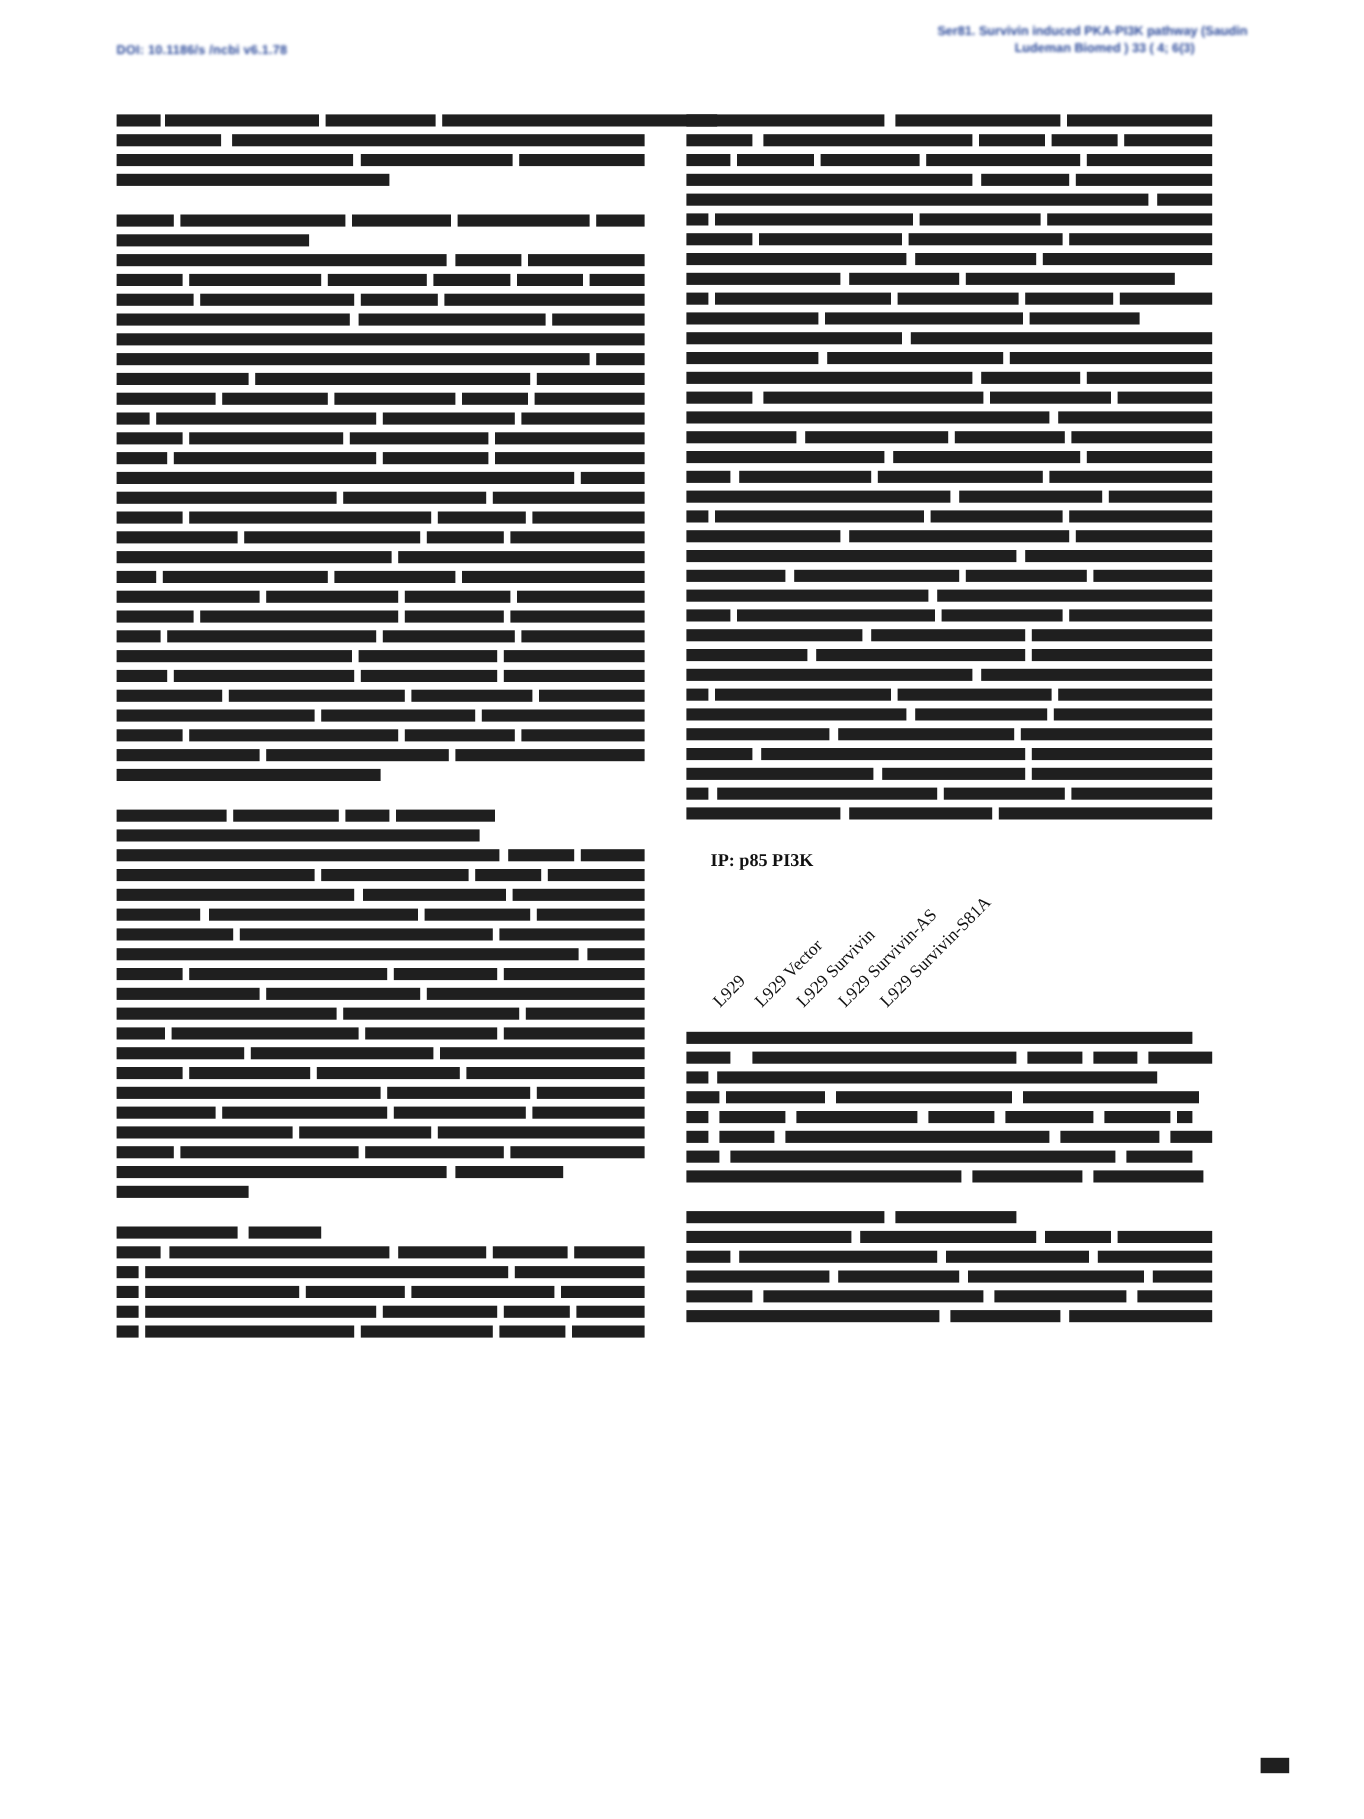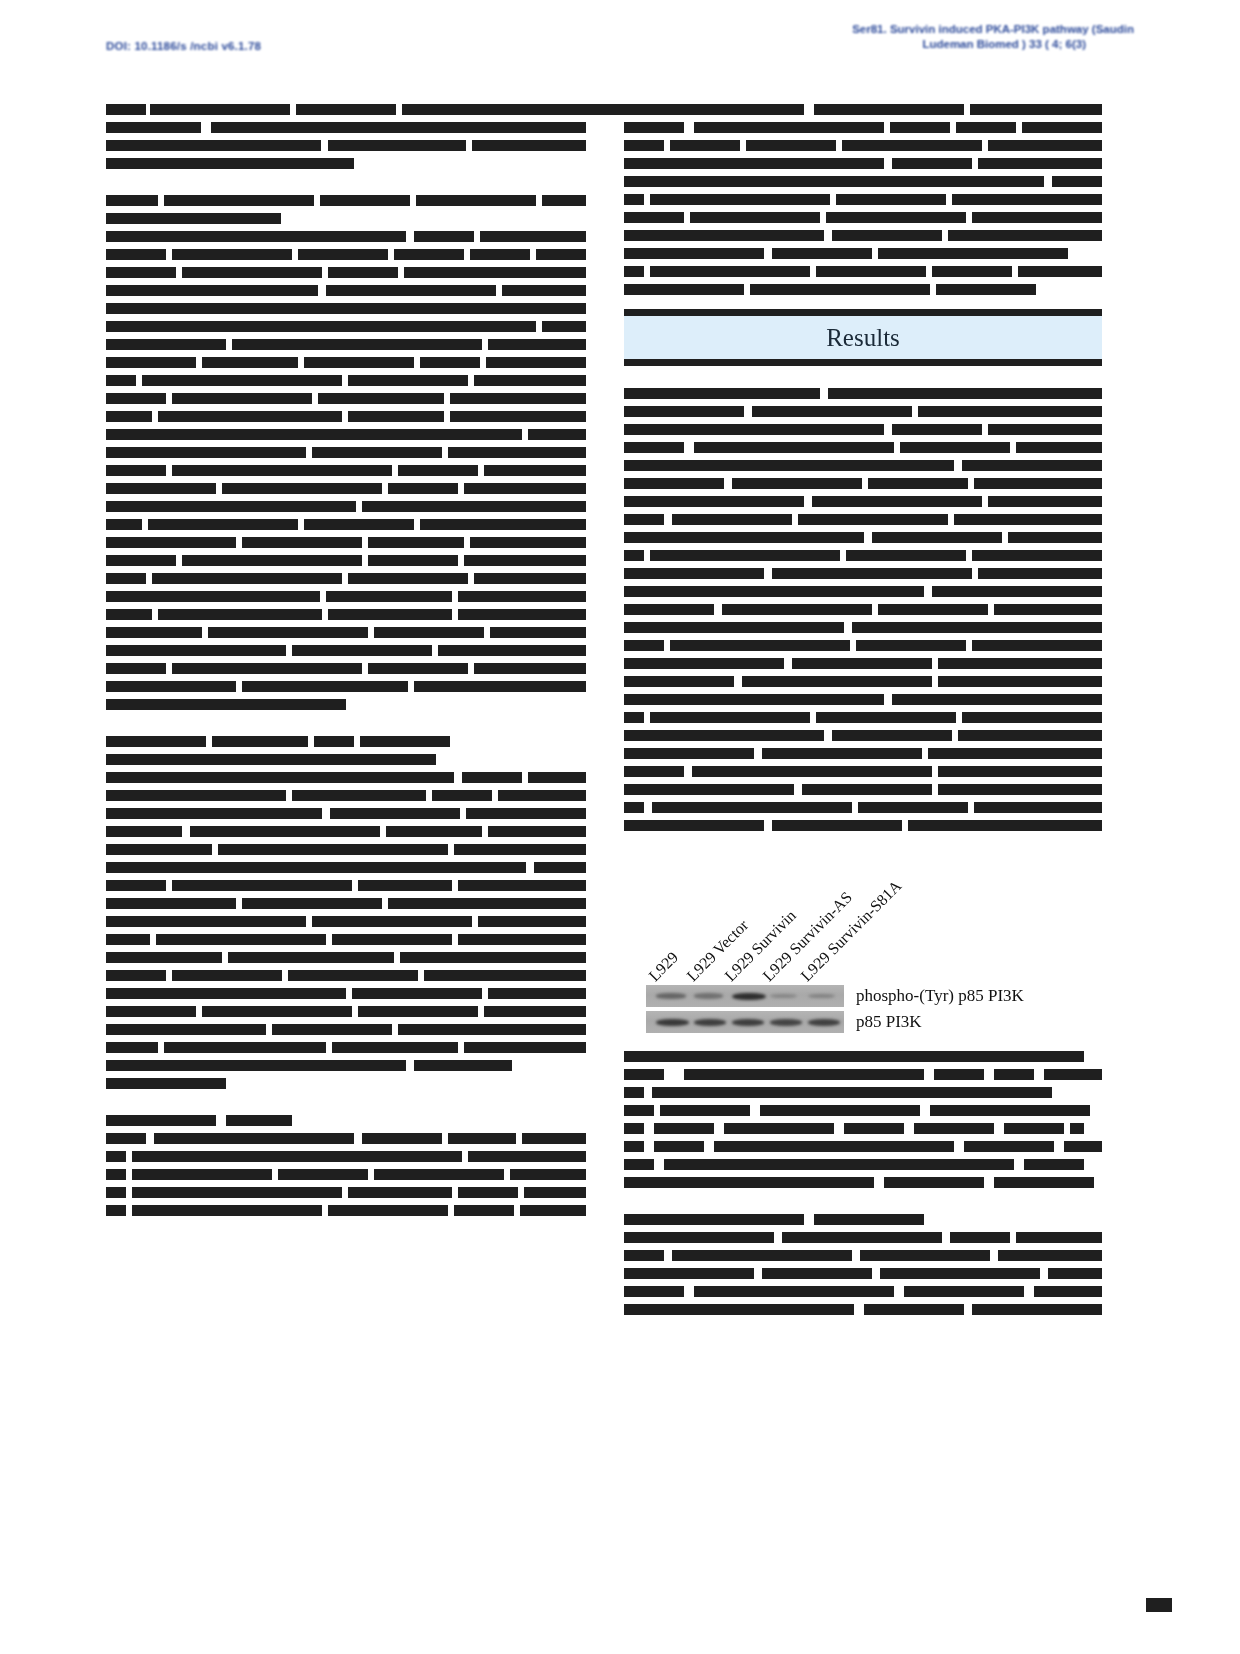--- a/index.html
+++ b/index.html
@@ -560,25 +560,20 @@
         <i style="left: 192px; width: 110px;"></i>
         <i style="left: 308px; width: 80px;"></i>
         <i style="left: 394px; width: 84px;"></i>
       </div>
       <div class="rline">
         <i style="left: 0px; width: 120px;"></i>
         <i style="left: 126px; width: 180px;"></i>
         <i style="left: 312px; width: 100px;"></i>
       </div>
     </div>
-    <div class="section-head" style="margin: 14px 0px 22px;">
-      <div class="rule-top" style="background: rgb(31, 31, 31);"></div>
-      <div class="band" style="background: rgb(221, 238, 250);">Results</div>
-      <div class="rule-bot" style="background: rgb(31, 31, 31);"></div>
-    </div>
     <div class="redact-block">
       <div class="rline">
         <i style="left: 0px; width: 196px;"></i>
         <i style="left: 204px; width: 274px;"></i>
       </div>
       <div class="rline">
         <i style="left: 0px; width: 120px;"></i>
         <i style="left: 128px; width: 160px;"></i>
         <i style="left: 294px; width: 184px;"></i>
       </div>
@@ -697,50 +692,29 @@
         <i style="left: 350px; width: 128px;"></i>
       </div>
       <div class="rline">
         <i style="left: 0px; width: 140px;"></i>
         <i style="left: 148px; width: 130px;"></i>
         <i style="left: 284px; width: 194px;"></i>
       </div>
     </div>
     <div class="figure" style="margin: 26px 0px 18px;">
       <div class="ip-lines">
+        <div>IP: p85 PI3K</div>
       </div>
       <div class="lane-labels">
         <span style="left: 12px;">L929</span>
         <span style="left: 50px;">L929 Vector</span>
         <span style="left: 88px;">L929 Survivin</span>
         <span style="left: 126px;">L929 Survivin-AS</span>
         <span style="left: 164px;">L929 Survivin-S81A</span>
       </div>
-      <div class="blot-wrap">
-        <div style="position: relative;">
-          <div class="strip">
-            <b style="left: 10px; top: 8.325px; width: 29.6px; height: 5.8px; background: rgb(101, 101, 101);"></b>
-            <b style="left: 48px; top: 8.475px; width: 28.8px; height: 5.4px; background: rgb(112, 112, 112);"></b>
-            <b style="left: 86px; top: 7.575px; width: 33.6px; height: 7.8px; background: rgb(46, 46, 46);"></b>
-            <b style="left: 124px; top: 8.775px; width: 27.2px; height: 4.6px; background: rgb(134, 134, 134);"></b>
-            <b style="left: 162px; top: 8.73px; width: 27.44px; height: 4.72px; background: rgb(130, 130, 130);"></b>
-          </div>
-          <div class="strip-label">phospho-(Tyr) p85 PI3K</div>
-        </div>
-        <div style="position: relative; margin-top: 4px;">
-          <div class="strip">
-            <b style="left: 10px; top: 7.725px; width: 32.8px; height: 7.4px; background: rgb(57, 57, 57);"></b>
-            <b style="left: 48px; top: 7.8px; width: 32.4px; height: 7.2px; background: rgb(62, 62, 62);"></b>
-            <b style="left: 86px; top: 7.8px; width: 32.4px; height: 7.2px; background: rgb(62, 62, 62);"></b>
-            <b style="left: 124px; top: 7.875px; width: 32px; height: 7px; background: rgb(68, 68, 68);"></b>
-            <b style="left: 162px; top: 7.83px; width: 32.24px; height: 7.12px; background: rgb(64, 64, 64);"></b>
-          </div>
-          <div class="strip-label">p85 PI3K</div>
-        </div>
-      </div>
     </div>
     <div class="redact-block">
       <div class="rline">
         <i style="left: 0px; width: 460px;"></i>
       </div>
       <div class="rline">
         <i style="left: 0px; width: 40px;"></i>
         <i style="left: 60px; width: 240px;"></i>
         <i style="left: 310px; width: 50px;"></i>
         <i style="left: 370px; width: 40px;"></i>

